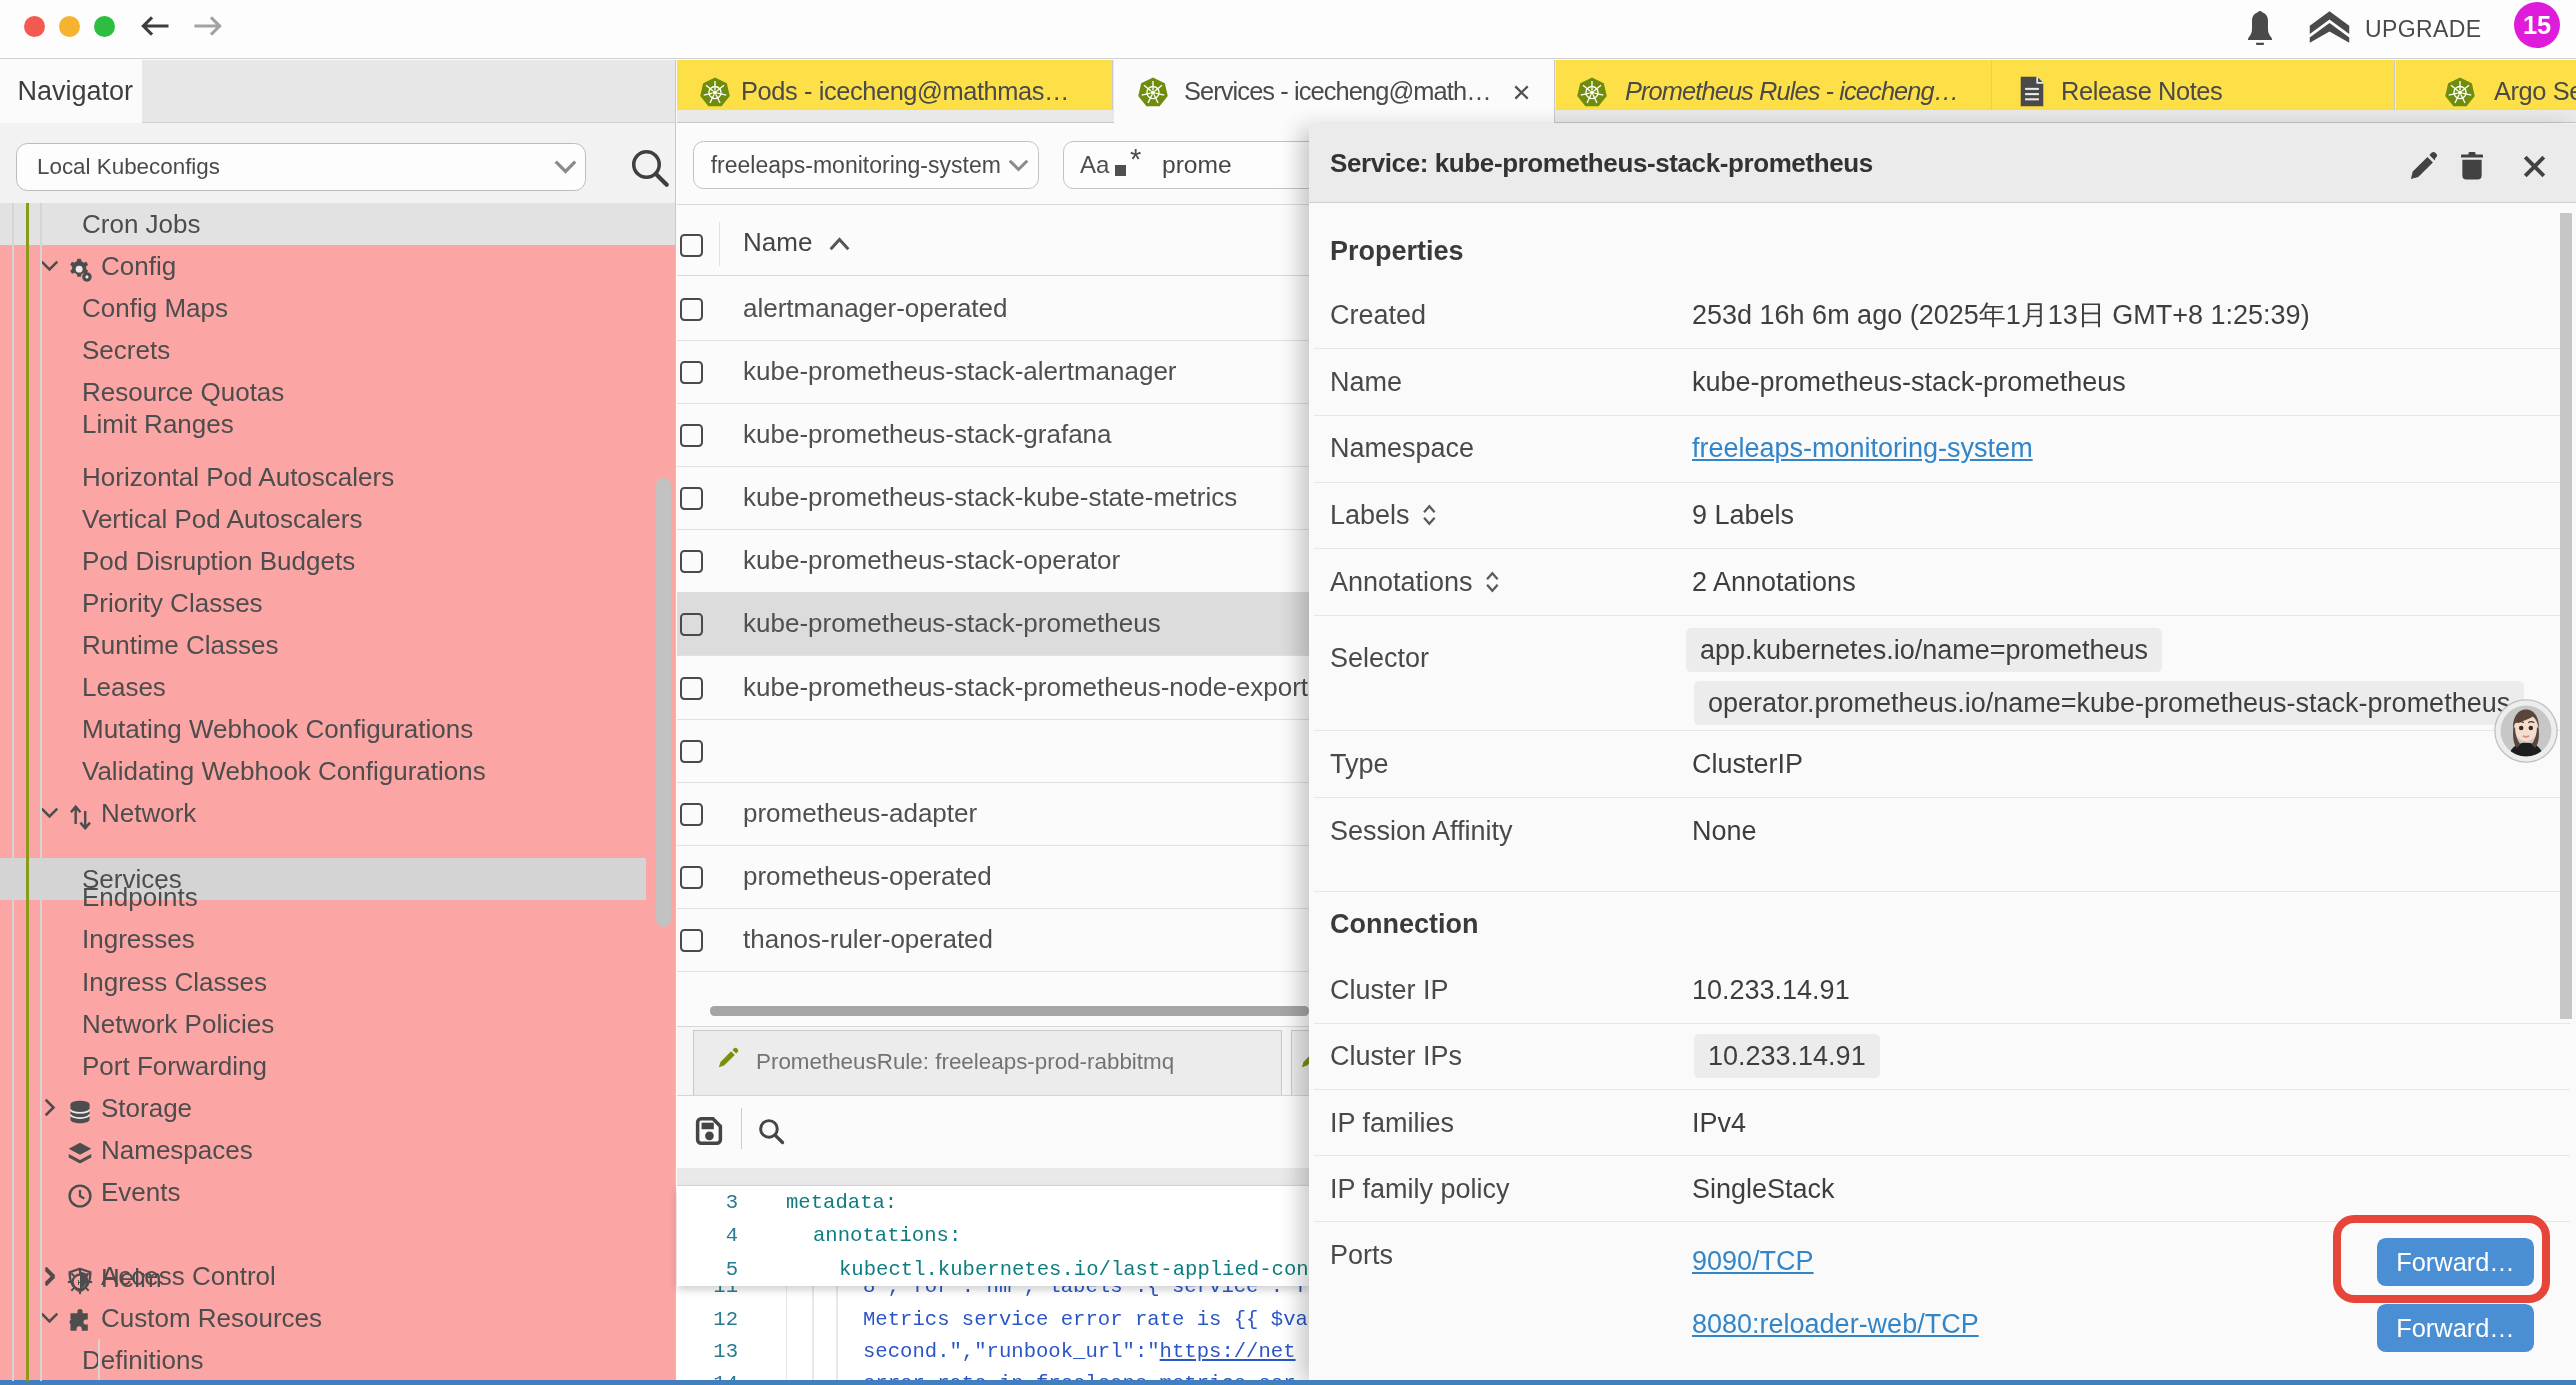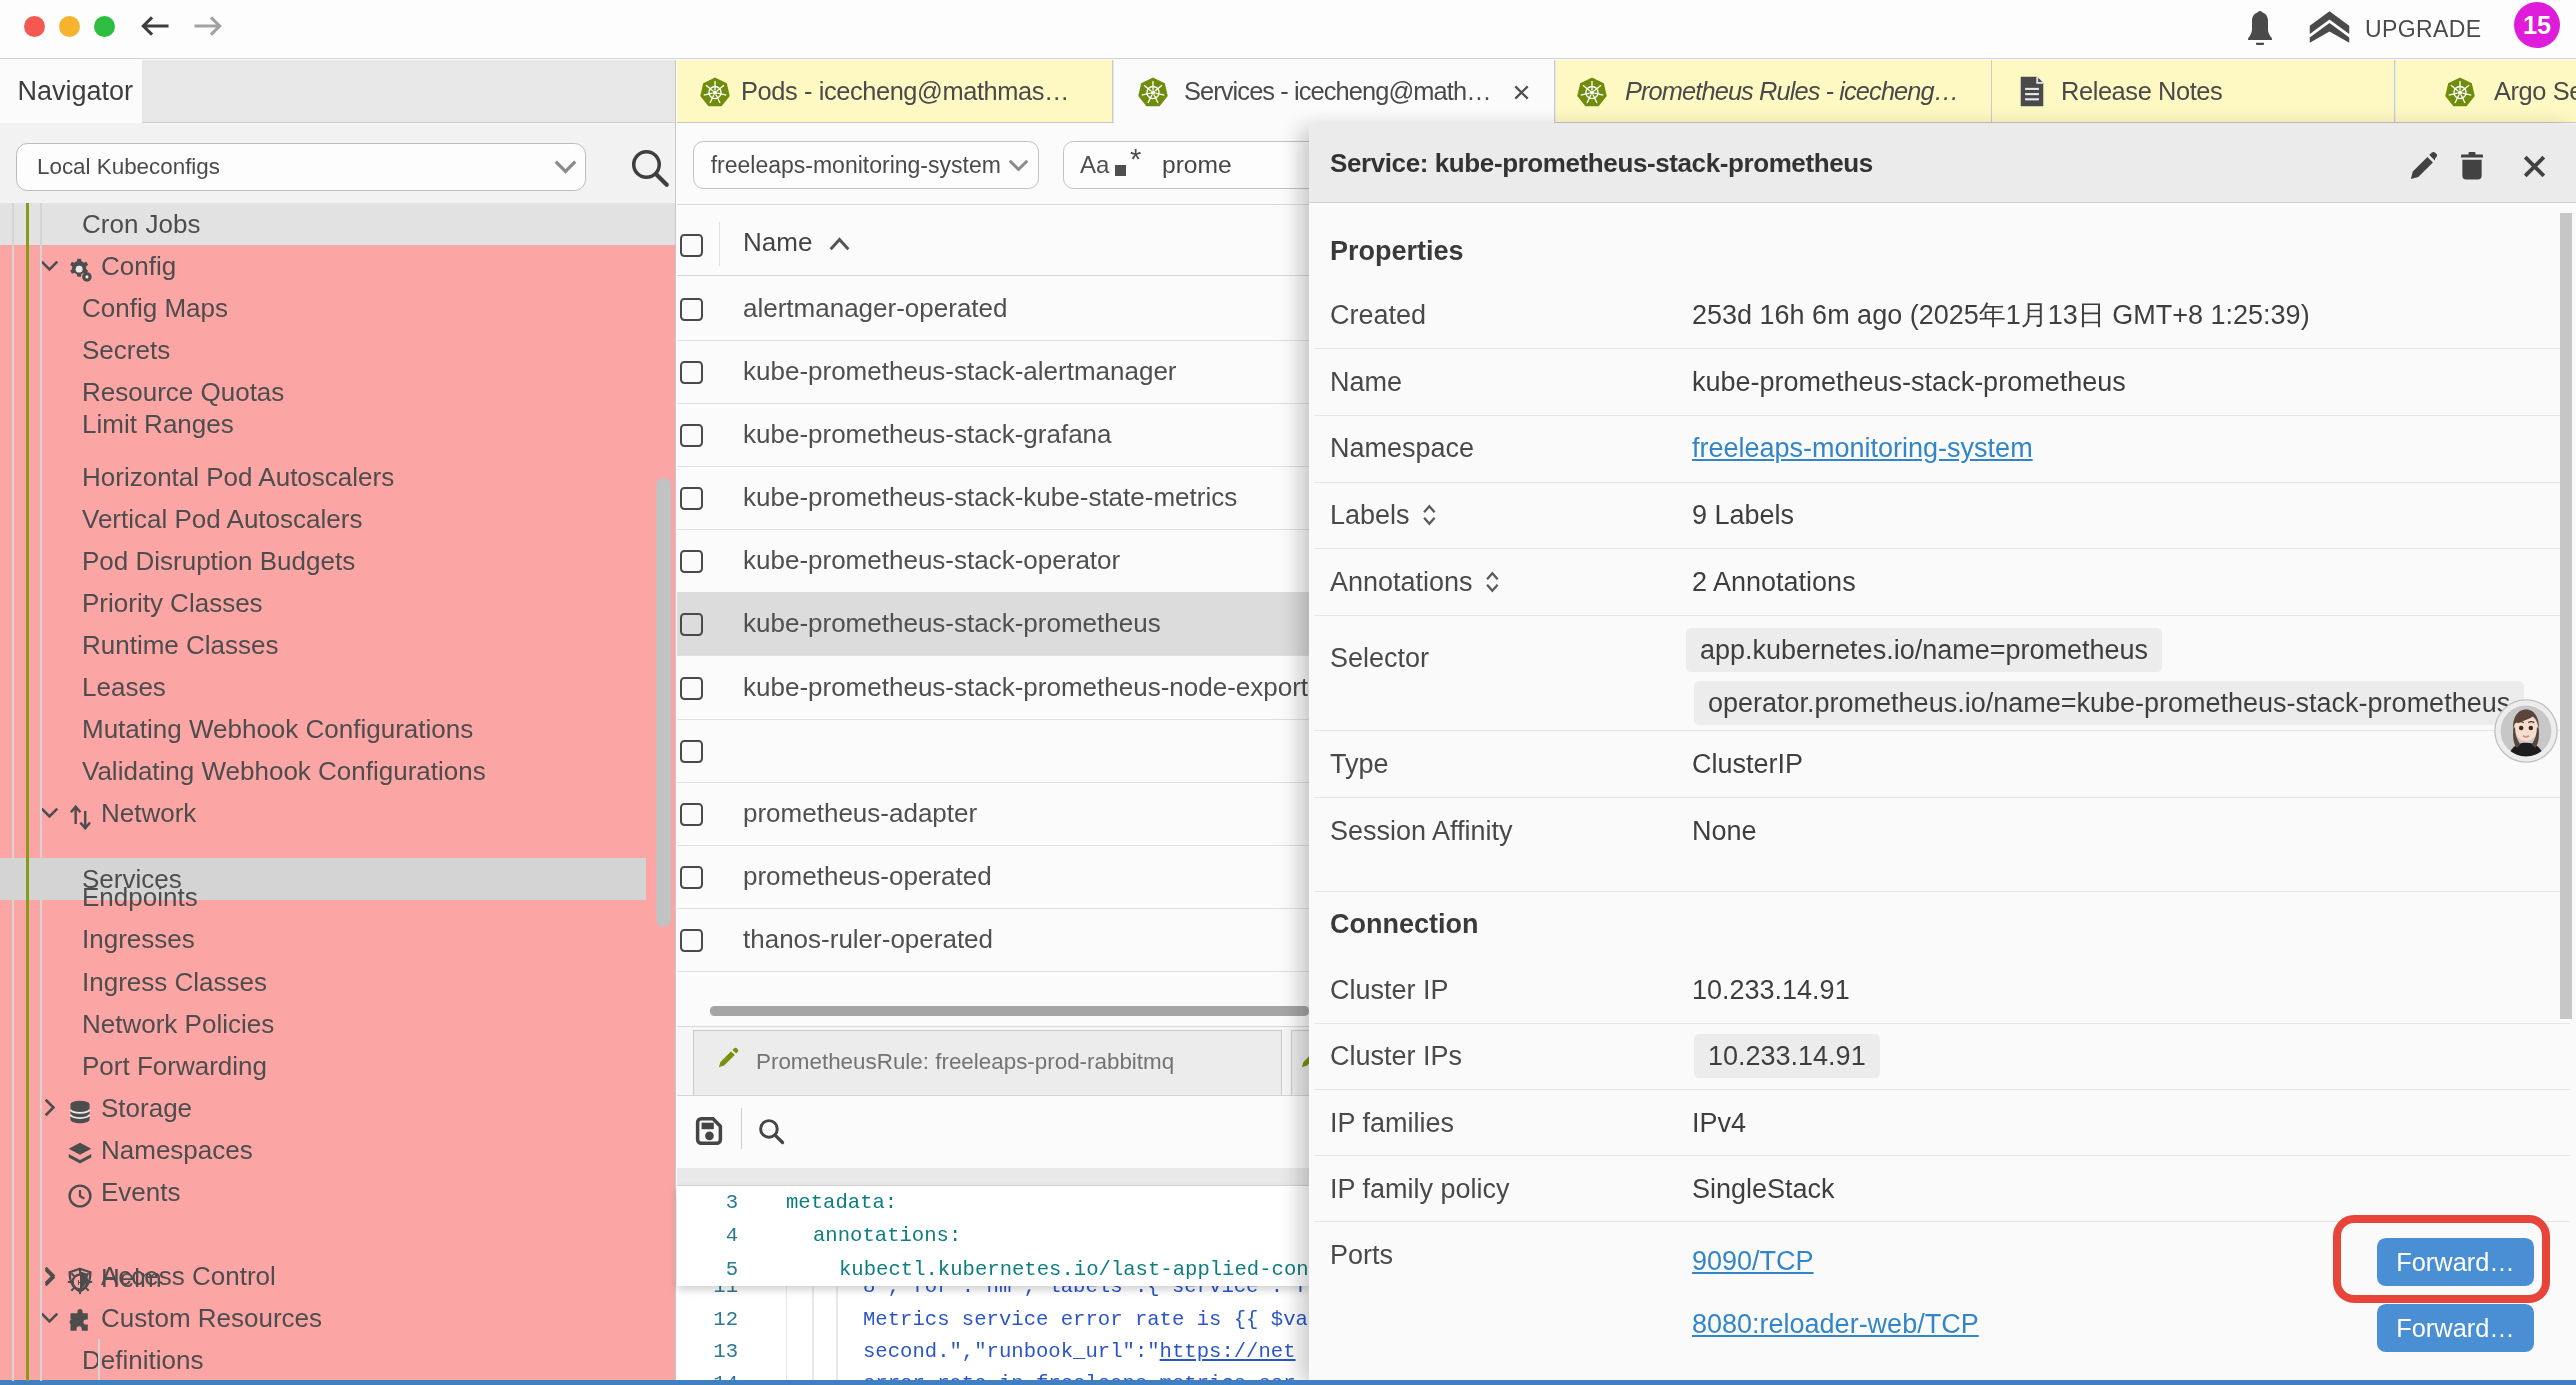--- a/index.html
+++ b/index.html
@@ -17,21 +17,21 @@
 #kubesel{left:16px;top:20px;width:568px;height:46px;background:#fdfdfd;border:1.8px solid #bcbcbc;border-radius:11.4px;}
 #kubesel .txt{left:20px;top:0;height:46px;line-height:46px;font-size:22.4px;color:#4a4a4a;}
 #tree{left:0;top:143px;width:675px;height:1178px;}
 .trow{left:0;width:675px;height:42px;line-height:42px;font-size:26px;color:#4d4d4d;}
 .trow .lbl1{position:absolute;left:101px;top:0;}
 .trow .lbl2{position:absolute;left:82px;top:0;}
 .guide{top:0;width:1.8px;background:#d4d4d4;height:1178px;z-index:3;}
 
 #content{left:677px;top:60px;width:1899px;height:1320px;background:#fbfbfb;}
 #tabbar{left:0;top:0;width:1899px;height:62px;background:#e9e9e9;border-bottom:0.9px solid #c6c6c6;}
-.tab{top:0;height:62px;border-right:1.8px solid #c9c9c9;background:#fef9c3;}
+.tab{top:0;height:50px;border-right:1.8px solid #c9c9c9;background:#fde047;}
 .tab .tlabel{position:absolute;top:0;height:62px;line-height:62px;font-size:25.4px;letter-spacing:-0.4px;color:#4a4a4a;white-space:nowrap;}
 #toolbar{left:0;top:63px;width:1899px;height:81px;background:#fbfbfb;border-bottom:1.8px solid #dadada;}
 .inputbox{top:17.5px;height:46px;background:#fdfdfd;border:1.8px solid #c2c2c2;border-radius:10.5px;}
 
 #tablewrap{left:0;top:151px;width:632px;height:824px;}
 .throw{left:0;width:632px;height:63px;line-height:63px;border-bottom:1.8px solid #e0e0e0;font-size:26px;color:#4f4f4f;white-space:nowrap;overflow:hidden;}
 .cb{position:absolute;left:2.6px;top:21px;width:19px;height:19px;border:2.6px solid #4a4a4a;border-radius:4.4px;}
 .tname{position:absolute;left:66px;top:0;}
 
 #edittabs{left:0;top:966px;width:632px;height:68px;background:#f6f6f6;border-top:1.8px solid #d8d8d8;border-bottom:0.9px solid #d5d5d5;}

